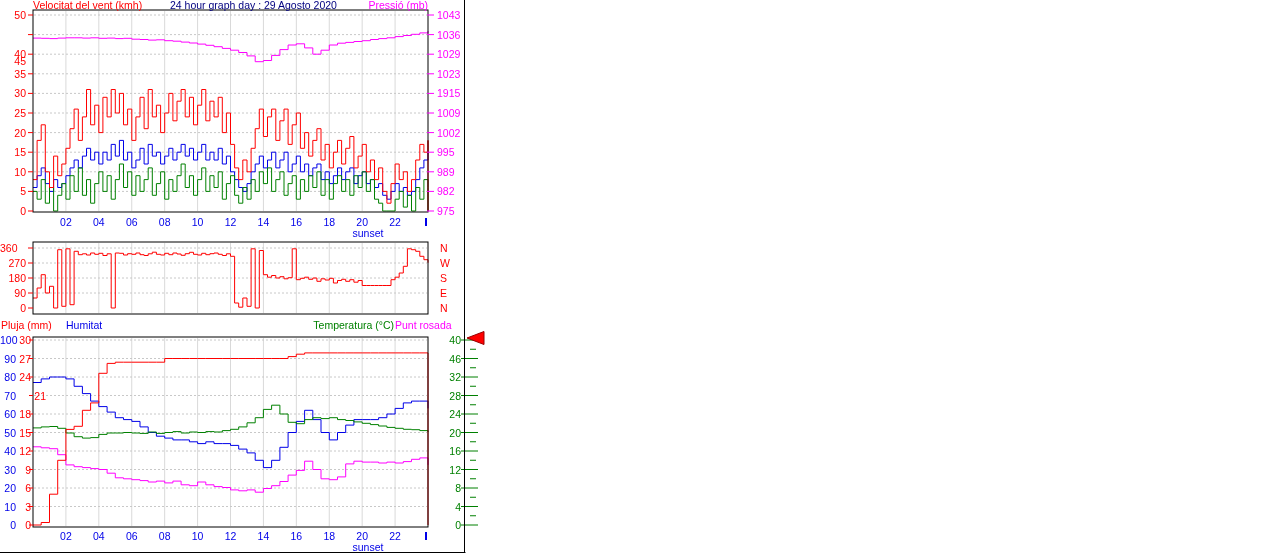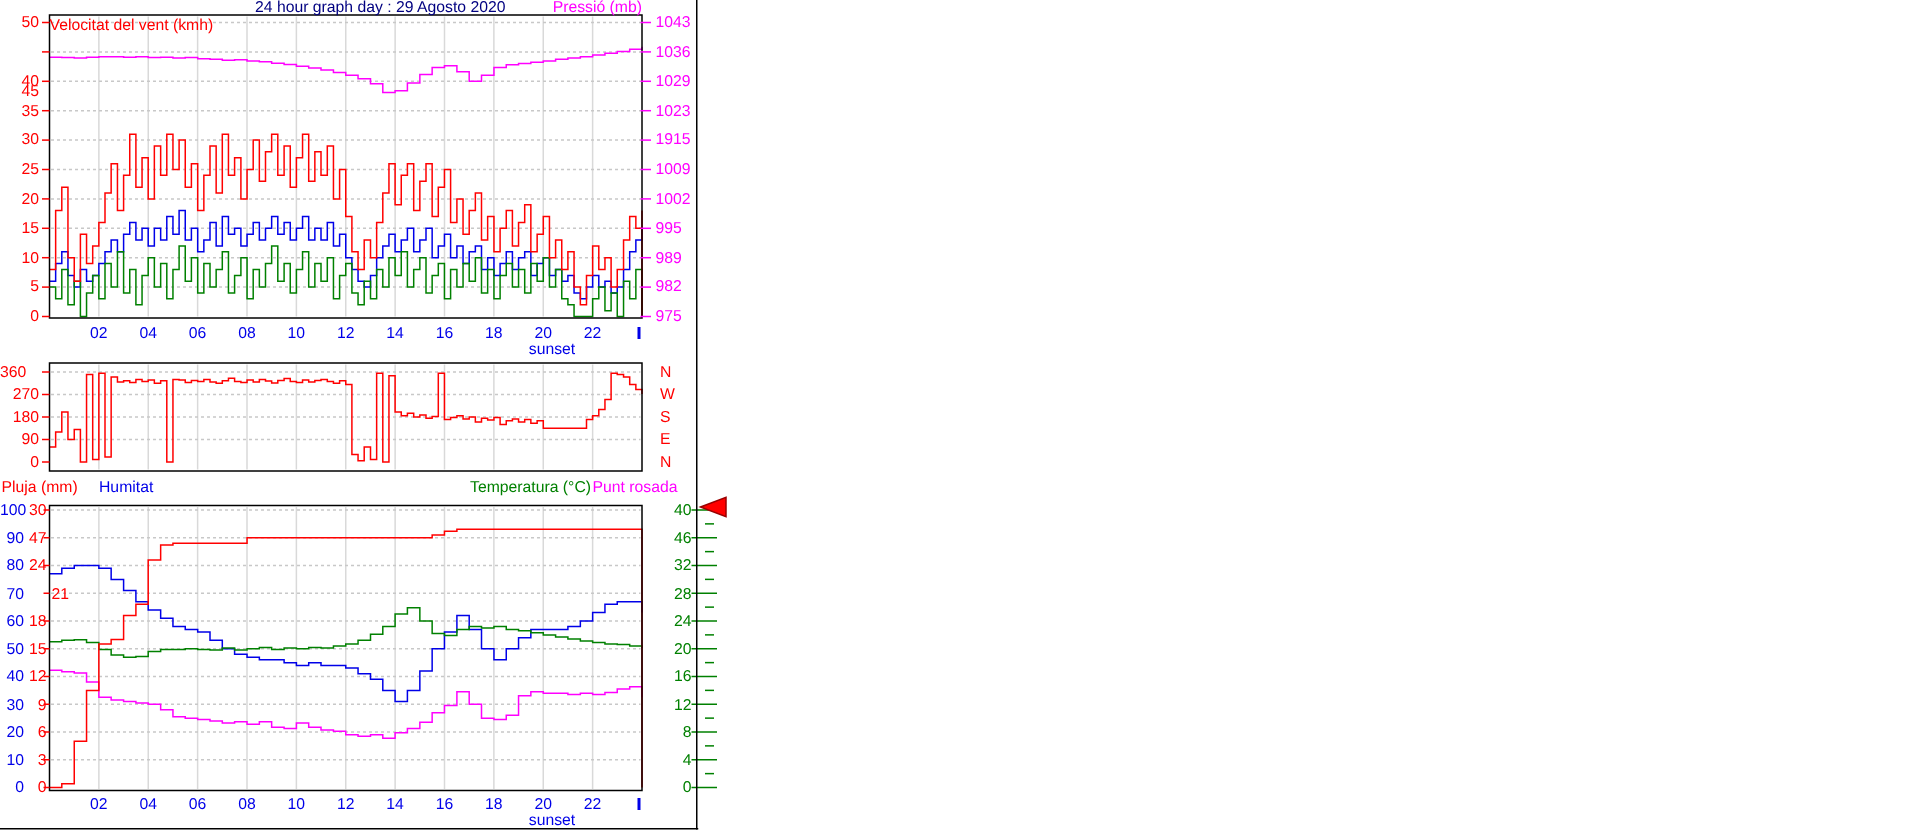--- a/index.html
+++ b/index.html
@@ -147,21 +147,21 @@
       <line x1="461" y1="488" x2="478" y2="488" stroke="#008000" stroke-width="1"></line>
       <line x1="470" y1="497.25" x2="476" y2="497.25" stroke="#008000" stroke-width="1"></line>
       <line x1="461" y1="506.5" x2="478" y2="506.5" stroke="#008000" stroke-width="1"></line>
       <line x1="470" y1="515.75" x2="476" y2="515.75" stroke="#008000" stroke-width="1"></line>
       <line x1="461" y1="525" x2="478" y2="525" stroke="#008000" stroke-width="1"></line>
       <polygon points="467,338 484,331.5 484,344.5" fill="#ff0000" stroke="#990000" stroke-width="1"></polygon>
       <line x1="464.5" y1="0" x2="464.5" y2="553" stroke="#000000" stroke-width="1"></line>
       <line x1="0" y1="552.5" x2="465.5" y2="552.5" stroke="#000000" stroke-width="1"></line>
     </svg>
 
-  <span class="lbl red" style="left:33px;top:12px">Velocitat del vent (kmh)</span>
+  <span class="lbl red" style="left:33px;top:0px">Velocitat del vent (kmh)</span>
   <span class="lbl navy" style="left:170px;top:0px">24 hour graph day : 29 Agosto 2020</span>
   <span class="lbl magenta r" style="left:343px;top:0px;width:85px">Pressió (mb)</span>
 
   <span class="lbl blue c" style="left:348px;top:228px;width:40px">sunset</span>
   <span class="lbl blue c" style="left:348px;top:542px;width:40px">sunset</span>
 
   <span class="lbl red" style="left:1px;top:320px">Pluja (mm)</span>
   <span class="lbl blue" style="left:66px;top:320px">Humitat</span>
   <span class="lbl green r" style="left:250px;top:320px;width:144px">Temperatura (°C)</span>
   <span class="lbl magenta" style="left:395px;top:320px">Punt rosada</span>
@@ -205,21 +205,21 @@
     <span class="lbl blue r" style="left: 0px; top: 372px; width: 16px;">80</span>
     <span class="lbl blue r" style="left: 0px; top: 390.5px; width: 16px;">70</span>
     <span class="lbl blue r" style="left: 0px; top: 409px; width: 16px;">60</span>
     <span class="lbl blue r" style="left: 0px; top: 427.5px; width: 16px;">50</span>
     <span class="lbl blue r" style="left: 0px; top: 446px; width: 16px;">40</span>
     <span class="lbl blue r" style="left: 0px; top: 464.5px; width: 16px;">30</span>
     <span class="lbl blue r" style="left: 0px; top: 483px; width: 16px;">20</span>
     <span class="lbl blue r" style="left: 0px; top: 501.5px; width: 16px;">10</span>
     <span class="lbl blue r" style="left: 0px; top: 520px; width: 16px;">0</span>
     <span class="lbl red r" style="left: 16px; top: 335px; width: 15px;">30</span>
-    <span class="lbl red r" style="left: 16px; top: 353.5px; width: 15px;">47</span>
+    <span class="lbl red r" style="left: 16px; top: 353.5px; width: 15px;">27</span>
     <span class="lbl red r" style="left: 16px; top: 372px; width: 15px;">24</span>
     <span class="lbl red r" style="left: 16px; top: 390.5px; width: 30px;">21</span>
     <span class="lbl red r" style="left: 16px; top: 409px; width: 15px;">18</span>
     <span class="lbl red r" style="left: 16px; top: 427.5px; width: 15px;">15</span>
     <span class="lbl red r" style="left: 16px; top: 446px; width: 15px;">12</span>
     <span class="lbl red r" style="left: 16px; top: 464.5px; width: 15px;">9</span>
     <span class="lbl red r" style="left: 16px; top: 483px; width: 15px;">6</span>
     <span class="lbl red r" style="left: 16px; top: 501.5px; width: 15px;">3</span>
     <span class="lbl red r" style="left: 16px; top: 520px; width: 15px;">0</span>
     <span class="lbl green r" style="left: 444px; top: 335px; width: 17px;">40</span>

